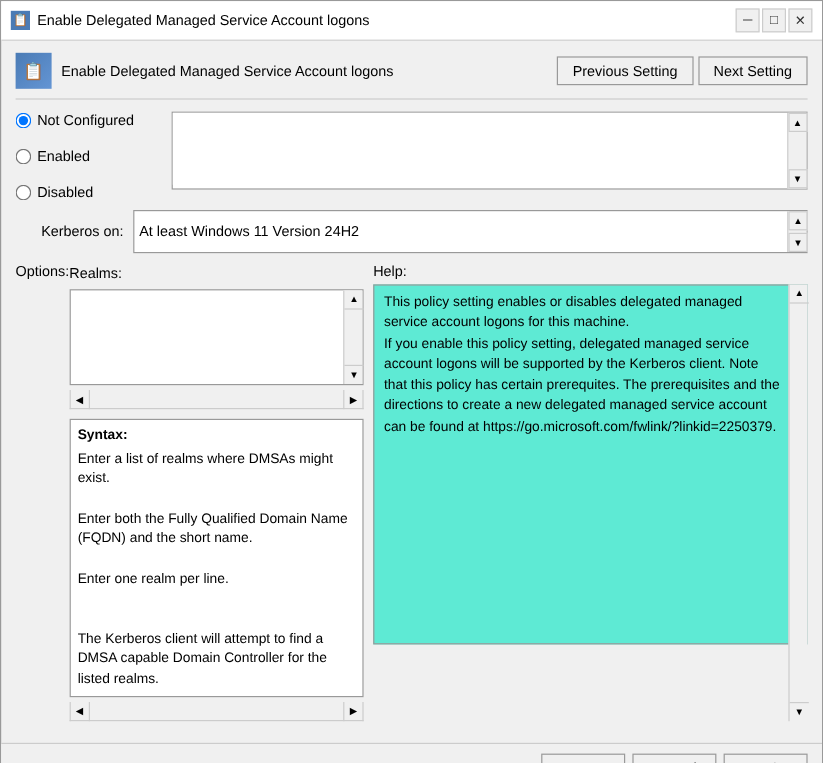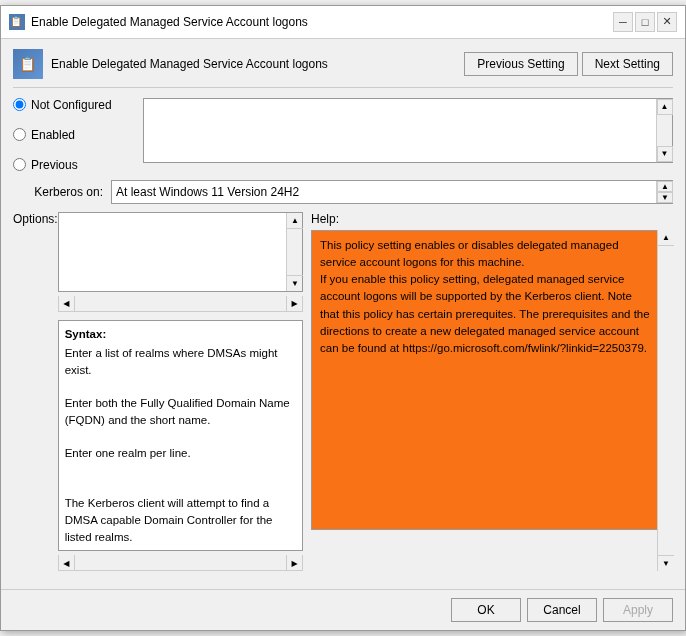--- a/index.html
+++ b/index.html
@@ -191,21 +191,21 @@
     }
     .supported-value-container {
       flex: 1;
       border: 1px solid #999;
       background: white;
       position: relative;
     }
     .supported-value {
       padding: 3px 20px 3px 4px;
       font-size: 12px;
-      height: 22px;
+      height: 34px;
       display: flex;
       align-items: center;
     }
     .supported-scrollbar {
       position: absolute;
       right: 0;
       top: 0;
       width: 16px;
       height: 100%;
       background: #f0f0f0;
@@ -289,21 +289,21 @@
         <label class="radio-item">
           <input type="radio" name="policy" checked="" style="">
           <span>Not Configured</span>
         </label>
         <label class="radio-item">
           <input type="radio" name="policy" style="">
           <span>Enabled</span>
         </label>
         <label class="radio-item">
           <input type="radio" name="policy" style="">
-          <span>Previous</span>
+          <span>Disabled</span>
         </label>
       </div>
 
       <div class="comment-section">
         <div class="text-area-container">
           <textarea class="comment-textarea" style="width: calc(100% - 16px);"></textarea>
           <div class="scrollbar-right">
             <div class="scroll-arrow">▲</div>
             <div style="flex:1;"></div>
             <div class="scroll-arrow">▼</div>
@@ -322,20 +322,21 @@
           <div class="scroll-arrow" style="width:16px;height:16px;display:flex;align-items:center;justify-content:center;font-size:8px;border:1px solid #ccc;background:#f0f0f0;">▼</div>
         </div>
       </div>
     </div>
 
     <div class="options-help-row">
 
       <div class="options-panel">
         <div class="section-label">Options:</div>
         <div class="options-inner">
+          <div class="realms-label">Realms:</div>
 
           <div style="position:relative; height: 80px; border: 1px solid #999; background: white;">
             <div style="position:absolute; right:0; top:0; width:16px; height:100%; background:#f0f0f0; border-left:1px solid #ccc; display:flex; flex-direction:column;">
               <div style="width:16px;height:16px;display:flex;align-items:center;justify-content:center;font-size:8px;border-bottom:1px solid #ccc;cursor:pointer;">▲</div>
               <div style="flex:1;"></div>
               <div style="width:16px;height:16px;display:flex;align-items:center;justify-content:center;font-size:8px;border-top:1px solid #ccc;cursor:pointer;">▼</div>
             </div>
           </div>
 
           <div style="display:flex; height:16px; border:1px solid #ccc; border-top:none; background:#f0f0f0; margin-bottom:4px;">
@@ -360,21 +361,21 @@
             <div style="width:16px;height:16px;display:flex;align-items:center;justify-content:center;font-size:8px;border-right:1px solid #ccc;cursor:pointer;">◀</div>
             <div style="flex:1;"></div>
             <div style="width:16px;height:16px;display:flex;align-items:center;justify-content:center;font-size:8px;border-left:1px solid #ccc;cursor:pointer;">▶</div>
           </div>
         </div>
       </div>
 
       <div class="help-panel">
         <div class="section-label">Help:</div>
         <div style="position:relative; flex:1;">
-          <div style="border:1px solid #999; background:#f97316; padding:6px 22px 6px 8px; overflow:hidden; font-size:11.5px; line-height:1.5; min-height:300px;">
+          <div style="border:1px solid #999; background:#5eead4; padding:6px 22px 6px 8px; overflow:hidden; font-size:11.5px; line-height:1.5; min-height:300px;">
             <p>This policy setting enables or disables delegated managed service account logons for this machine.</p>
             <p>If you enable this policy setting, delegated managed service account logons will be supported by the Kerberos client. Note that this policy has certain prerequites. The prerequisites and the directions to create a new delegated managed service account can be found at https://go.microsoft.com/fwlink/?linkid=2250379.</p>
           </div>
           <div style="position:absolute; right:0; top:0; width:16px; height:100%; background:#f0f0f0; border-left:1px solid #ccc; display:flex; flex-direction:column;">
             <div style="width:16px;height:16px;display:flex;align-items:center;justify-content:center;font-size:8px;border-bottom:1px solid #ccc;cursor:pointer;">▲</div>
             <div style="flex:1;"></div>
             <div style="width:16px;height:16px;display:flex;align-items:center;justify-content:center;font-size:8px;border-top:1px solid #ccc;cursor:pointer;">▼</div>
           </div>
         </div>
       </div>

